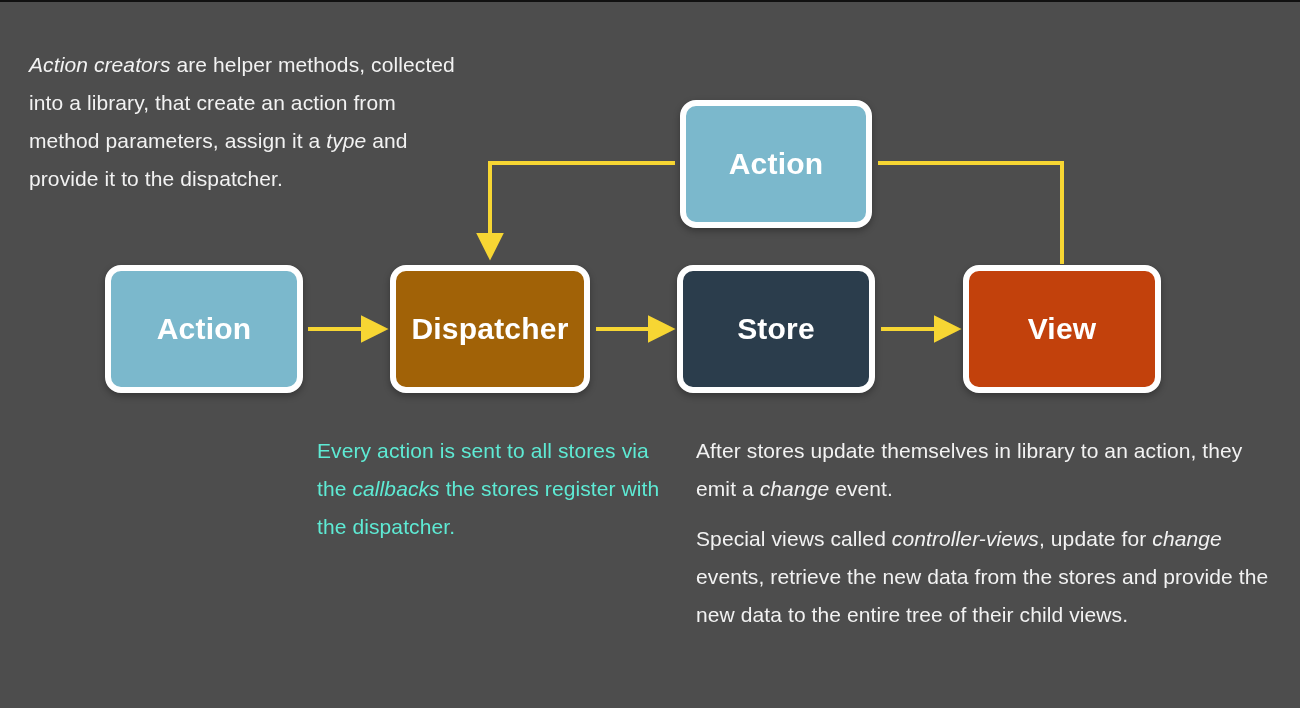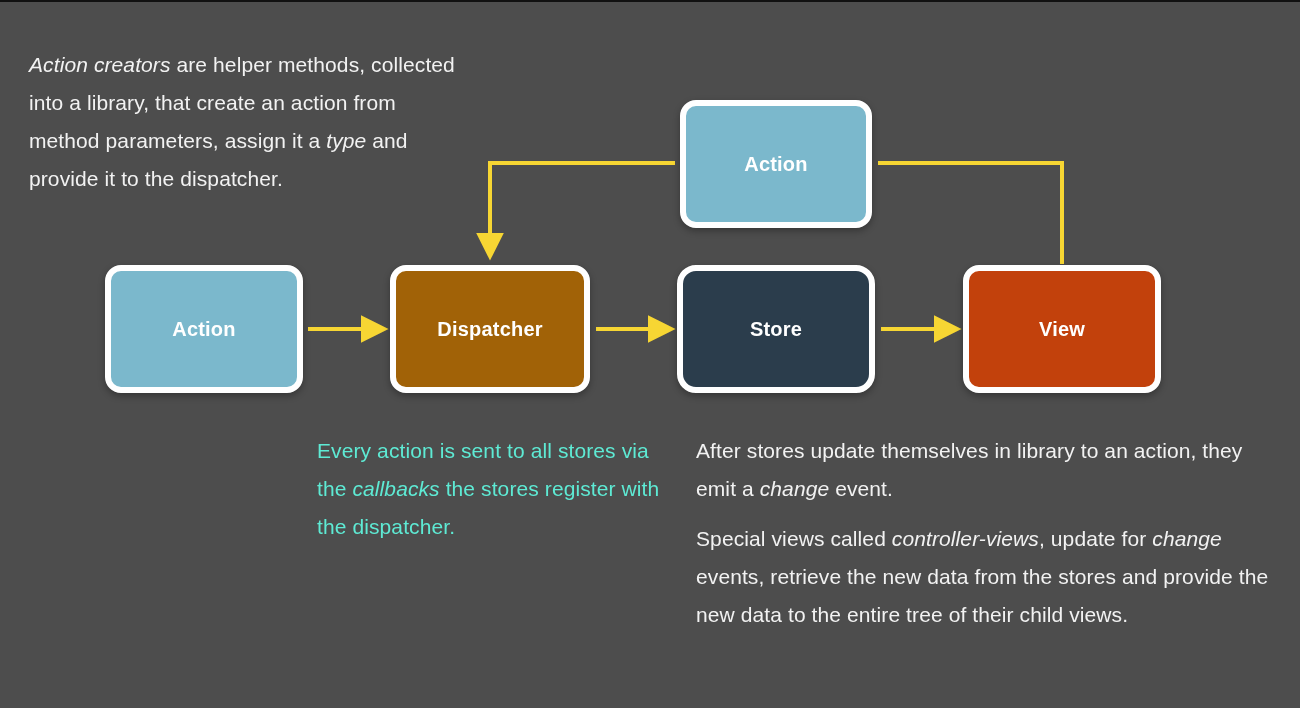--- a/index.html
+++ b/index.html
@@ -47,21 +47,21 @@
 
   
   .node {
     position: absolute;
     box-sizing: border-box;
     border: 6px solid #ffffff;
     border-radius: 16px;
     display: flex;
     align-items: center;
     justify-content: center;
-    font-size: 20px;
+    font-size: 30px;
     font-weight: bold;
     color: #ffffff;
     letter-spacing: 0.2px;
     box-shadow: 0 3px 7px rgba(0,0,0,0.30);
   }
 
   #node-action-top  { left: 680px; top: 98px;  width: 192px; height: 128px; }
   #node-action-left { left: 105px; top: 263px; width: 198px; height: 128px; }
   #node-dispatcher  { left: 390px; top: 263px; width: 200px; height: 128px; }
   #node-store       { left: 677px; top: 263px; width: 198px; height: 128px; }
@@ -97,17 +97,17 @@
 
     <polyline points="675,161 490,161 490,253" fill="none" stroke="#f7d633" stroke-width="4" stroke-linejoin="miter" marker-end="url(#head)"></polyline>
   </svg>
 
   <div class="node" id="node-action-top" style="background-color: rgb(123, 184, 204);">Action</div>
 
   <div class="node" id="node-action-left" style="background-color: rgb(123, 184, 204);">Action</div>
 
   <div class="node" id="node-dispatcher" style="background-color: #a16207;">Dispatcher</div>
 
-  <div class="node" id="node-store" style="background-color: rgb(43, 61, 76); border-radius: 19px;">Store</div>
+  <div class="node" id="node-store" style="background-color: rgb(43, 61, 76);">Store</div>
 
   <div class="node" id="node-view" style="background-color: #c2410c;">View</div>
 
 </div>
 
 </body></html>

